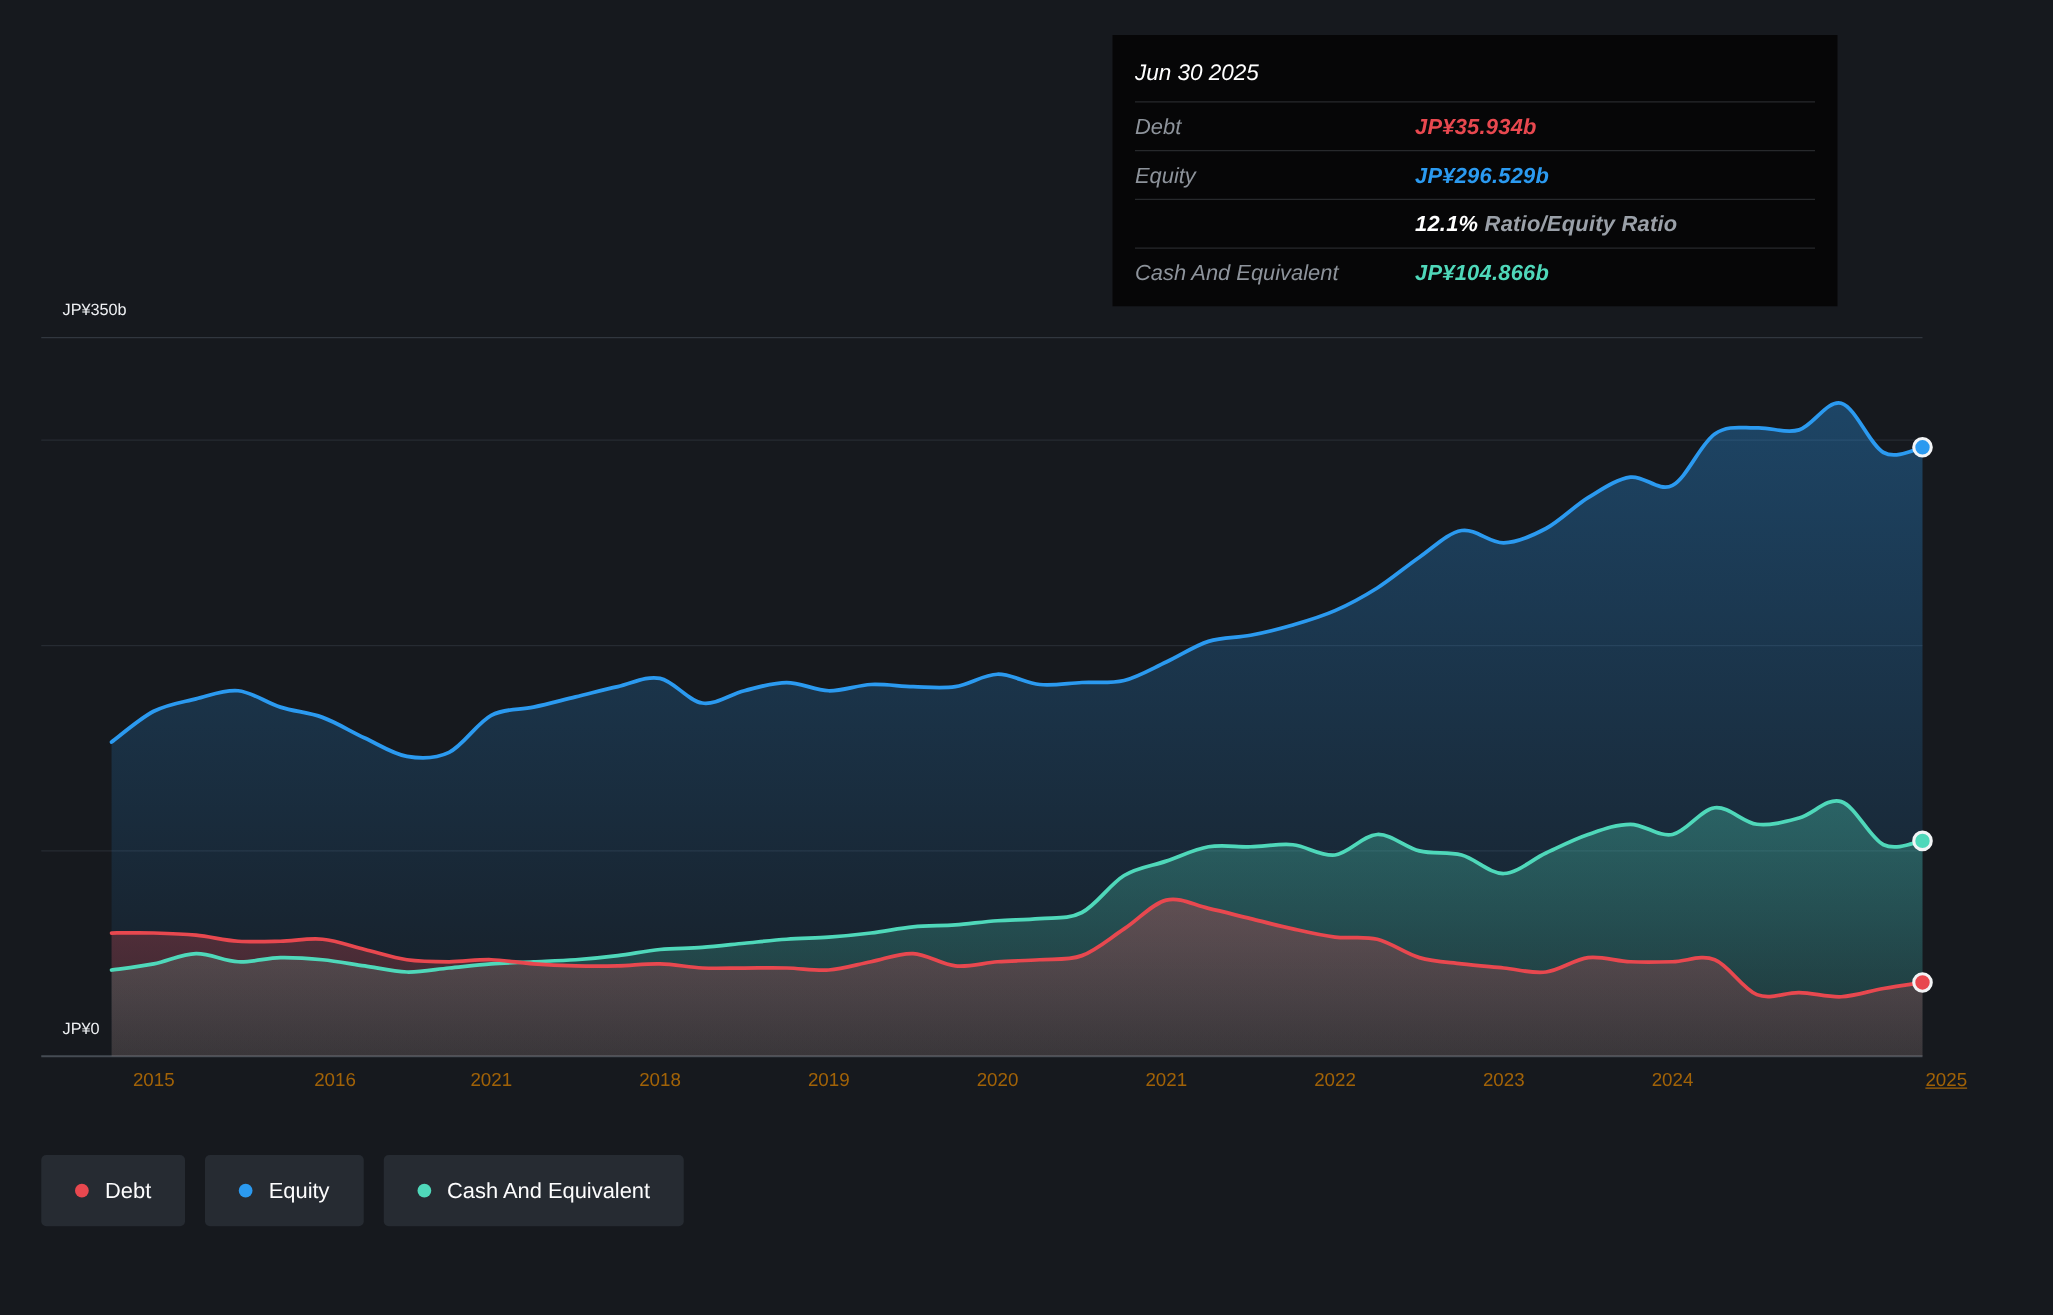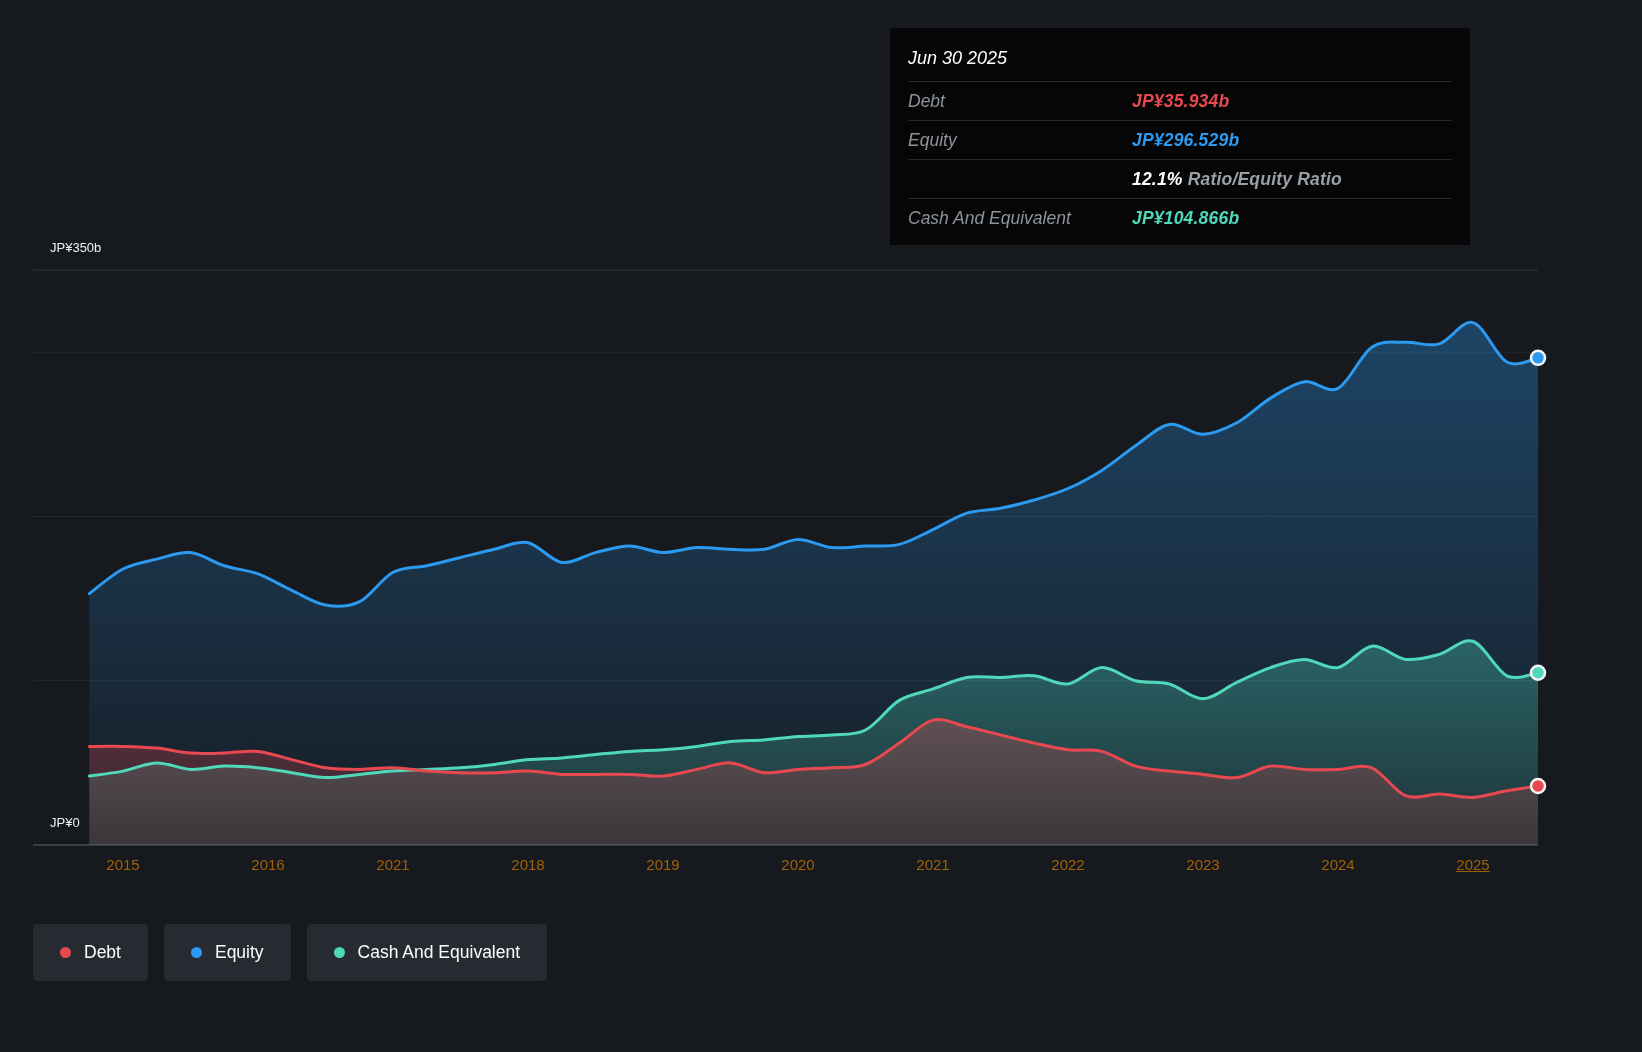--- a/index.html
+++ b/index.html
@@ -76,21 +76,21 @@
       <div class="xlab" style="left: 123px;">2015</div>
       <div class="xlab" style="left: 268px;">2016</div>
       <div class="xlab" style="left: 393px;">2021</div>
       <div class="xlab" style="left: 528px;">2018</div>
       <div class="xlab" style="left: 663px;">2019</div>
       <div class="xlab" style="left: 798px;">2020</div>
       <div class="xlab" style="left: 933px;">2021</div>
       <div class="xlab" style="left: 1068px;">2022</div>
       <div class="xlab" style="left: 1203px;">2023</div>
       <div class="xlab" style="left: 1338px;">2024</div>
-      <div class="xlab" style="left: 1473px; text-decoration: underline;">2025</div>
+      <div class="xlab" style="left: 1557px; text-decoration: underline;">2025</div>
     </div>
 
   <div class="tooltip">
     <div class="tt-title">Jun 30 2025</div>
 
     <div class="tt-row">
       <span class="tt-label">Debt</span>
       <span class="tt-value" style="color: rgb(232, 72, 79);">JP¥35.934b</span>
     </div>
 

